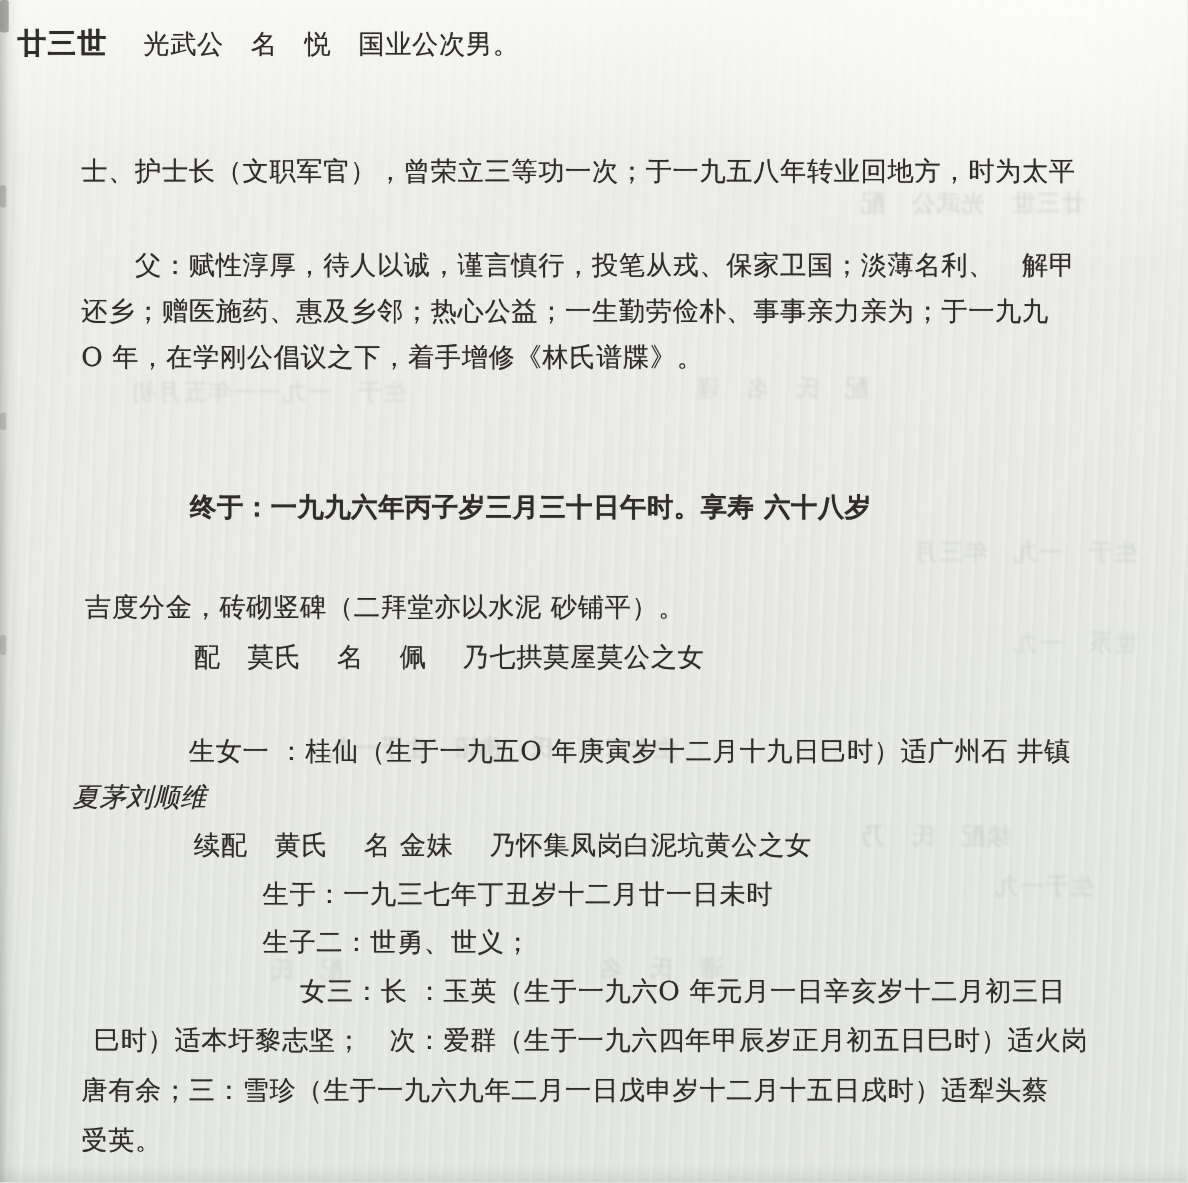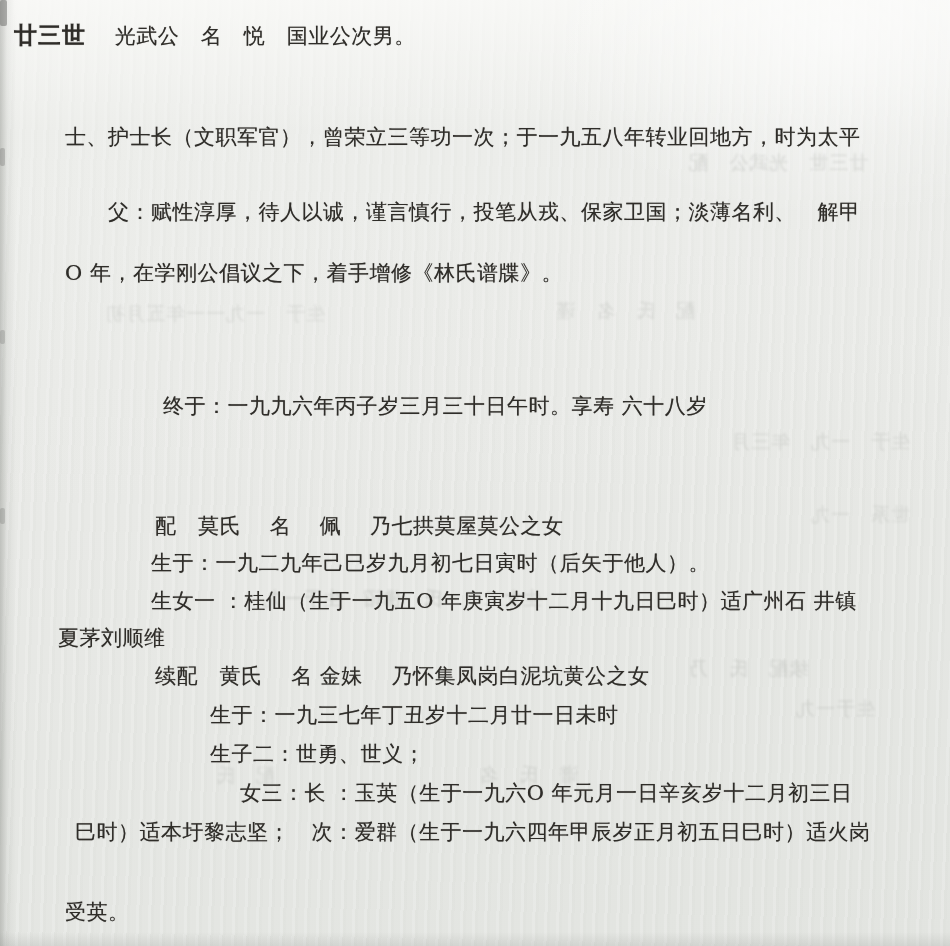--- a/index.html
+++ b/index.html
@@ -38,31 +38,33 @@
 <body>
 
 <div id="scan-page">
 
   <div class="ln" style="left:14px;top:20px;">
     <span class="hd-label">廿三世</span><span class="hd-rest">　 光武公　名　悦　国业公次男。</span>
   </div>
 
   <div class="ln" style="left:65px;top:122px;">士、护士长（文职军官），曾荣立三等功一次；于一九五八年转业回地方，时为太平</div>
   <div class="ln" style="left:108px;top:197px;">父：赋性淳厚，待人以诚，谨言慎行，投笔从戎、保家卫国；淡薄名利、　解甲</div>
-  <div class="ln" style="left:65px;top:258px;">O 年，在学刚公倡议之下，着手增修《林氏谱牒》。</div>
-  <div class="ln" style="left:163px;top:391px;">终于：一九九六年丙子岁三月三十日午时。享寿 六十八岁</div>
+  <div class="ln" style="left:65px;top:234px;">还乡；赠医施药、惠及乡邻；热心公益；一生勤劳俭朴、事事亲力亲为；于一九九</div>
+  <div class="ln" style="left:65px;top:271px;">O 年，在学刚公倡议之下，着手增修《林氏谱牒》。</div>
+  <div class="ln" style="left:152px;top:391px;font-weight:bold;">终于：一九九六年丙子岁三月三十日午时。享寿 六十八岁</div>
+  <div class="ln" style="left:68px;top:471px;">吉度分金，砖砌竖碑（二拜堂亦以水泥 砂铺平）。</div>
   <div class="ln" style="left:155px;top:511px;">配　莫氏　 名　 佩　 乃七拱莫屋莫公之女</div>
-  <div class="ln" style="left:151px;top:548px;">生于：一九二九年己巳岁九月初七日寅时（后矢于他人）。</div>
   <div class="ln" style="left:151px;top:586px;">生女一 ：桂仙（生于一九五O 年庚寅岁十二月十九日巳时）适广州石 井镇</div>
-  <div class="ln" style="left:58px;top:623px;">夏茅刘顺维</div>
+  <div class="ln" style="left:58px;top:623px;font-style:italic;">夏茅刘顺维</div>
   <div class="ln" style="left:155px;top:661px;">续配　黄氏　 名 金妹　 乃怀集凤岗白泥坑黄公之女</div>
   <div class="ln" style="left:210px;top:700px;">生于：一九三七年丁丑岁十二月廿一日未时</div>
   <div class="ln" style="left:210px;top:739px;">生子二：世勇、世义；</div>
   <div class="ln" style="left:240px;top:778px;">女三：长 ：玉英（生于一九六O 年元月一日辛亥岁十二月初三日</div>
   <div class="ln" style="left:75px;top:817px;">巳时）适本圩黎志坚；　次：爱群（生于一九六四年甲辰岁正月初五日巳时）适火岗</div>
+  <div class="ln" style="left:65px;top:857px;">唐有余；三：雪珍（生于一九六九年二月一日戊申岁十二月十五日戌时）适犁头蔡</div>
   <div class="ln" style="left:65px;top:897px;">受英。</div>
 
   <div class="ghost" style="left:688px;top:150px;opacity:0.12;">廿三世　光武公　配</div>
   <div class="ghost" style="left:105px;top:301px;opacity:0.09;">生于　一九一一年五月初</div>
   <div class="ghost" style="left:555px;top:298px;opacity:0.10;">配　氏　名　谨</div>
   <div class="ghost" style="left:730px;top:429px;opacity:0.10;">生于　一九　年三月</div>
   <div class="ghost" style="left:810px;top:502px;opacity:0.09;">世系　一九</div>
   <div class="ghost" style="left:262px;top:586px;opacity:0.13;">生女二：　氏　佛诏　生于一九</div>
   <div class="ghost" style="left:688px;top:656px;opacity:0.11;">续配　氏　乃</div>
   <div class="ghost" style="left:795px;top:696px;opacity:0.10;">生于一九</div>

